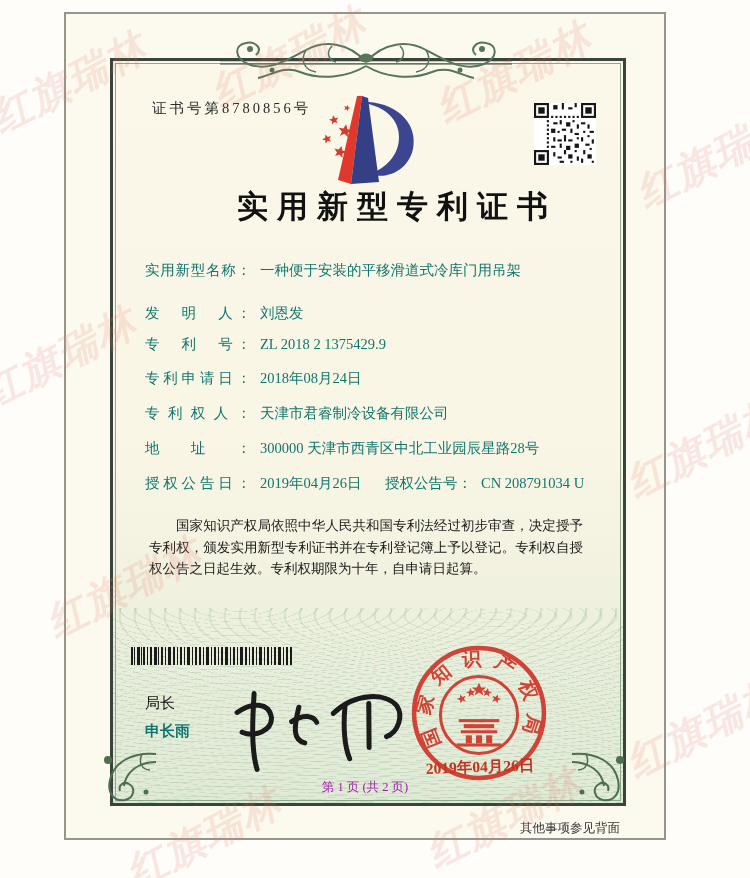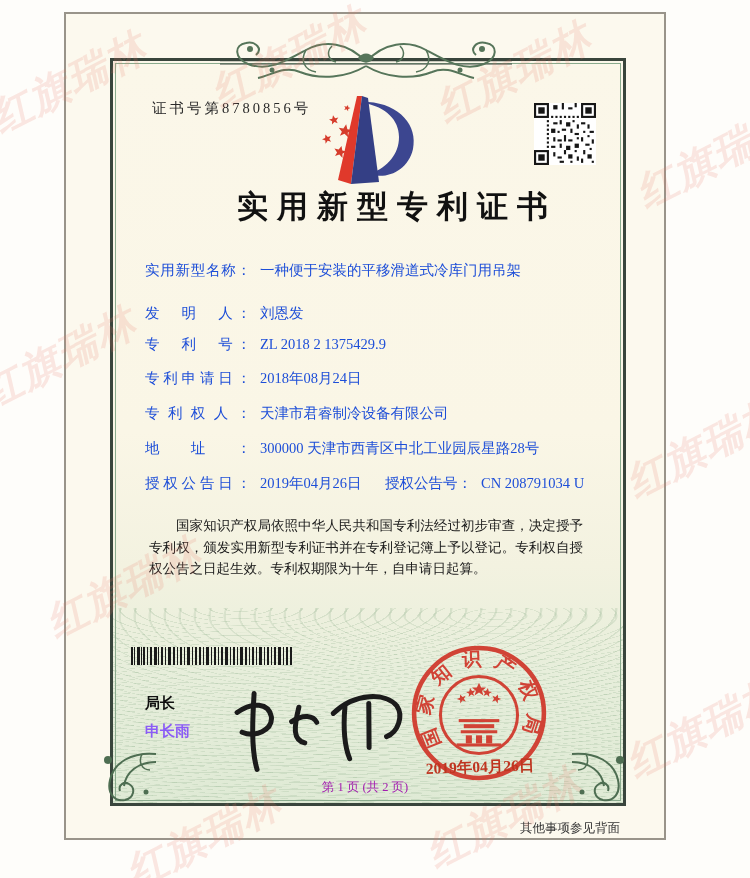--- a/index.html
+++ b/index.html
@@ -27,31 +27,31 @@
     background:
       repeating-radial-gradient(ellipse 70px 16px at 25% 0px, rgba(120,160,120,.20) 0 1.5px, rgba(0,0,0,0) 2.5px 15px),
       repeating-radial-gradient(ellipse 70px 16px at 75% 8px, rgba(120,160,120,.17) 0 1.5px, rgba(0,0,0,0) 2.5px 15px);
   }
   
   .cert-number{position:absolute;left:152px;top:99px;font-size:14.5px;letter-spacing:3px;color:#2a2a2a;}
   .title{
     position:absolute;left:110px;top:186px;width:510px;text-align:center;
     font-size:31px;font-weight:bold;letter-spacing:9px;color:#111;padding-left:32px;
   }
-  .field-row{position:absolute;left:145px;width:450px;font-size:14.5px;white-space:nowrap;color:#1d4ed8;}
+  .field-row{position:absolute;left:145px;width:450px;font-size:14.5px;white-space:nowrap;color:#0f766e;}
   .flabel{display:inline-block;width:106px;text-align:justify;text-align-last:justify;}
   .fvalue{margin-left:9px;}
   .pair2{position:absolute;left:240px;}
   .paragraphs{
     position:absolute;left:137px;top:503px;width:458px;
     font-size:13.5px;line-height:21.5px;color:#191919;text-align:justify;
   }
   .paragraphs p{margin:12px;text-indent:2em;}
-  .director-title{position:absolute;left:145px;top:694px;font-family:"Liberation Sans","DejaVu Sans",sans-serif;font-weight:bold;font-size:15px;color:#101010;}
-  .director-name{position:absolute;left:145px;top:722px;font-family:Liberation Mono, monospace;font-weight:bold;font-size:15px;color:#8b5cf6;}
+  .director-title{position:absolute;left:145px;top:694px;font-family:"Liberation Sans","DejaVu Sans",sans-serif;font-weight:normal;font-size:15px;color:#101010;}
+  .director-name{position:absolute;left:145px;top:722px;font-family:Liberation Mono, monospace;font-weight:bold;font-size:15px;color:#0f766e;}
   .seal-date{
     position:absolute;left:405px;top:757px;width:150px;text-align:center;
     font-size:15.5px;font-weight:bold;color:#bf3520;transform:rotate(-2deg);
   }
   .page-info{position:absolute;left:110px;top:779px;width:510px;text-align:center;font-size:12.5px;color:#a21caf;}
   .footer-note{position:absolute;left:110px;top:820px;width:510px;text-align:right;font-size:12.5px;color:#333;}
   
   .logo{position:absolute;left:298px;top:92px;}
   .qr{position:absolute;left:534px;top:103px;}
   .barcode{position:absolute;left:131px;top:647px;}

